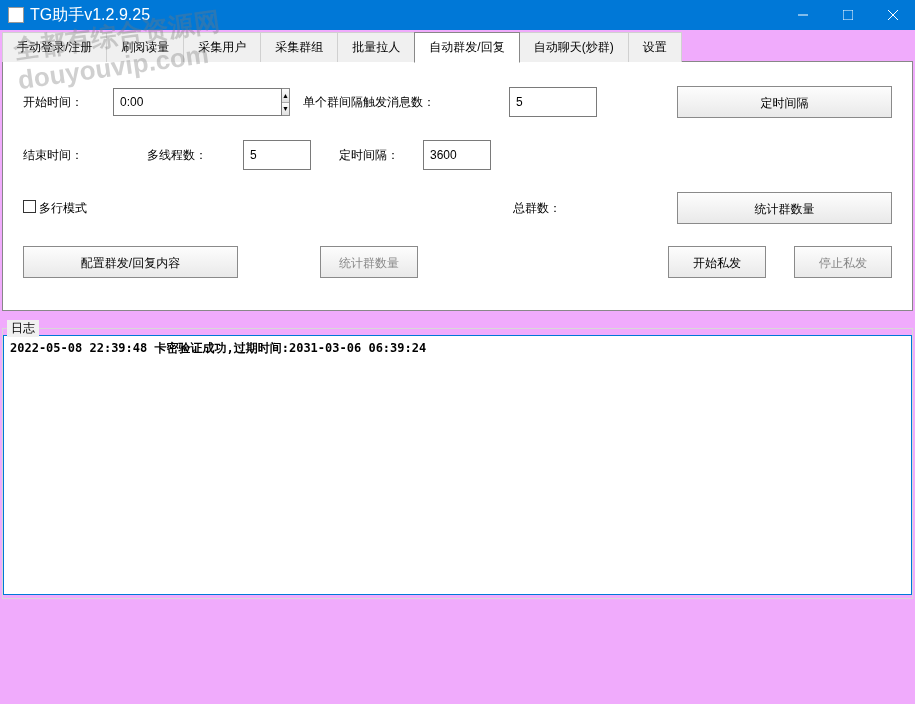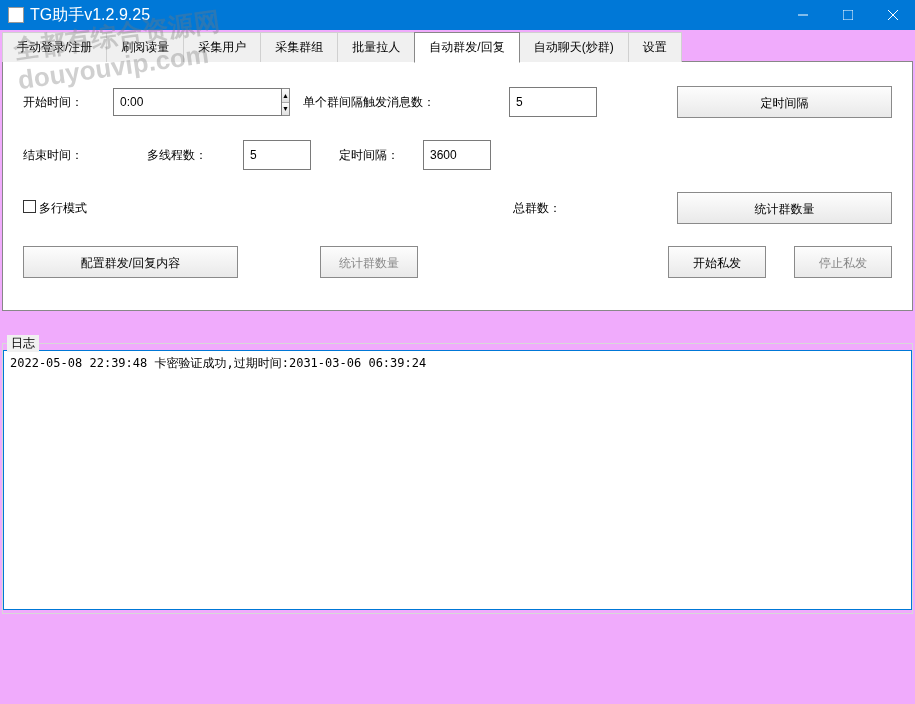--- a/index.html
+++ b/index.html
@@ -153,21 +153,21 @@
       gap: 3px;
     }
     .checkbox {
       width: 13px;
       height: 13px;
       border: 1px solid #333;
       background: #fff;
     }
     .fieldset {
       border: 1px solid #d8d8d8;
-      margin-top: 31px;
+      margin-top: 16px;
       padding: 0;
       position: relative;
     }
     .fieldset-legend {
       position: absolute;
       top: -9px;
       left: 4px;
       background: #f0f0f0;
       padding: 0 4px;
       font-size: 12px;
@@ -177,20 +177,21 @@
       height: 260px;
       border: 1px solid #0078d7;
       background: #fff;
       padding: 4px 6px;
       font-family: "SimSun", monospace;
       font-size: 12px;
       resize: none;
       overflow: auto;
       margin-top: 6px;
       outline: none;
+      font-weight: bold;
     }
     .watermark {
       position: absolute;
       top: 20px;
       left: 15px;
       font-size: 26px;
       font-weight: bold;
       color: rgba(120,120,120,0.35);
       transform: rotate(-8deg);
       pointer-events: none;

